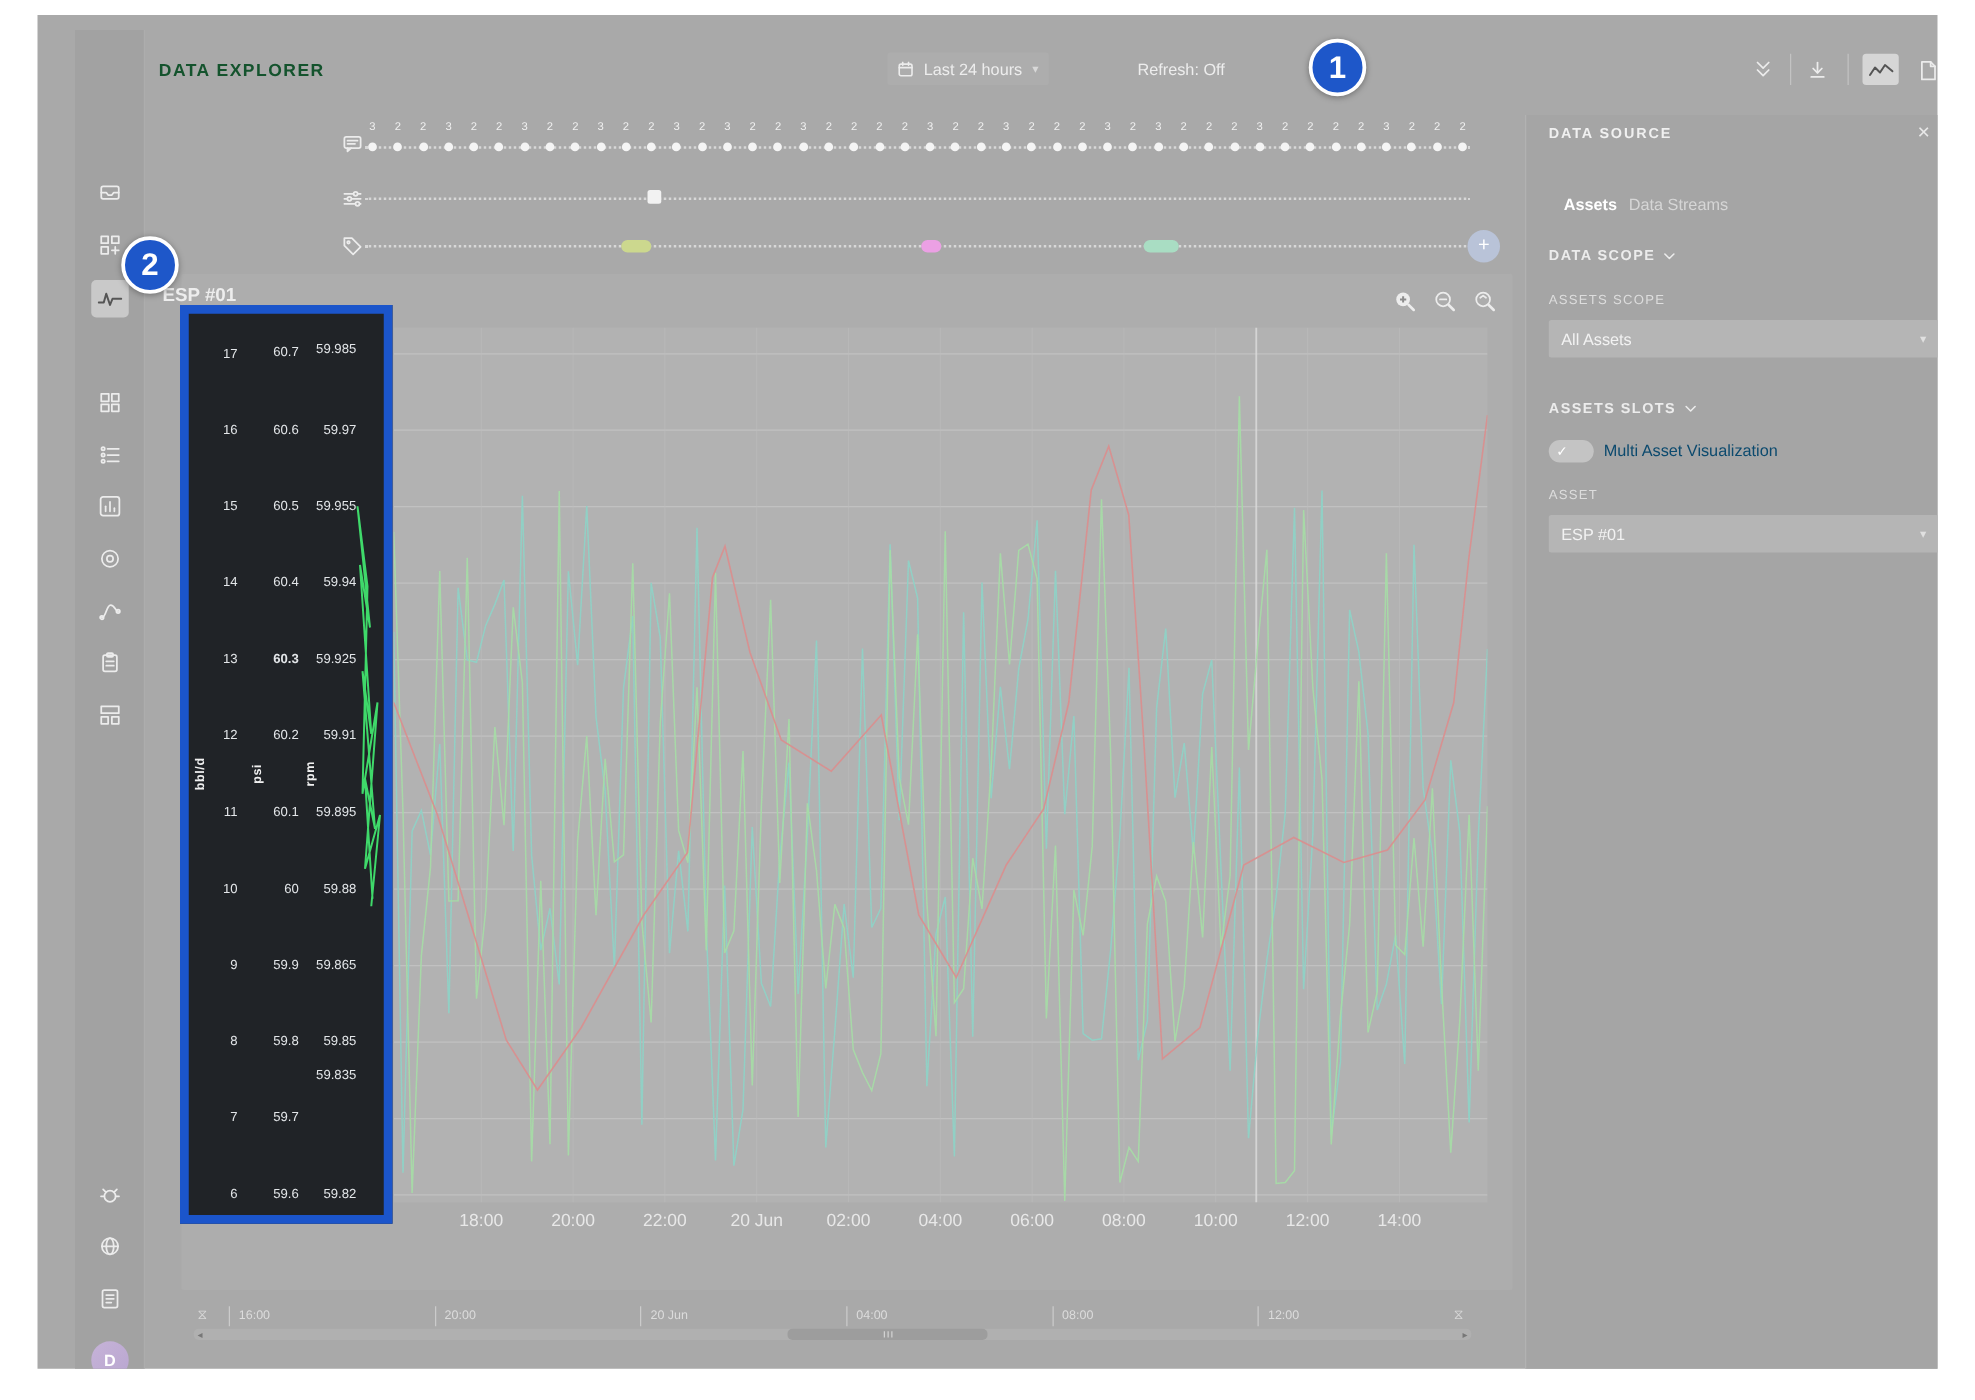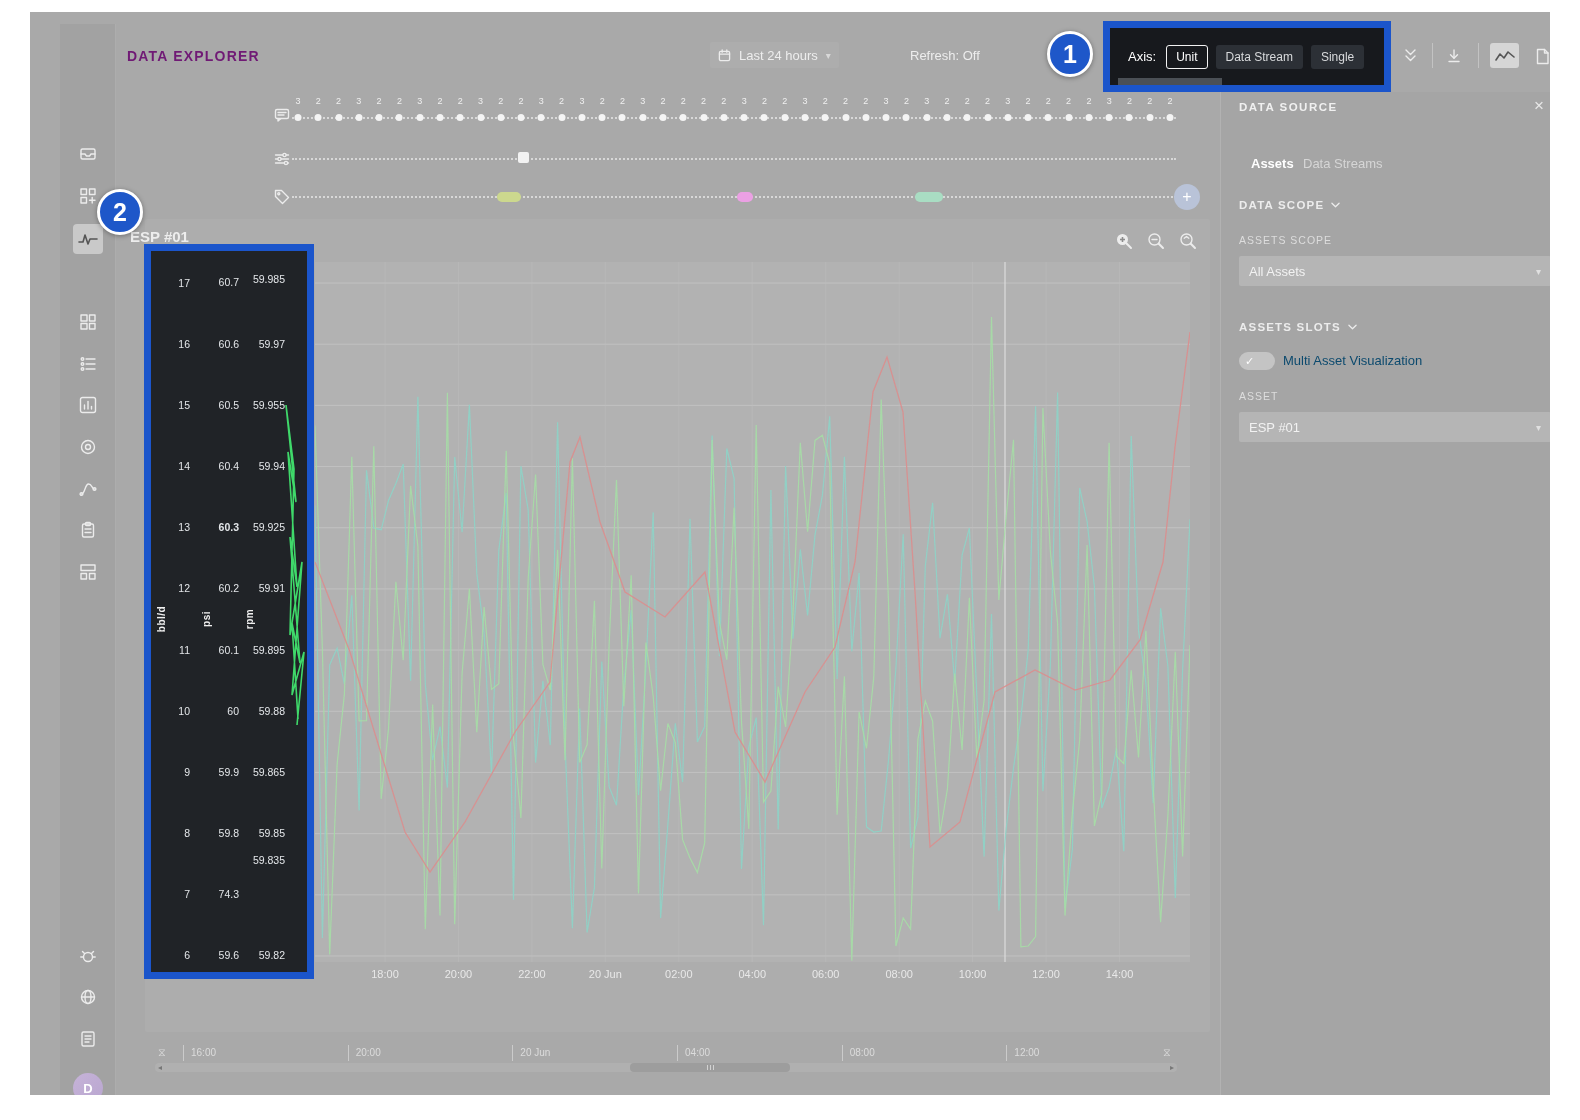--- a/index.html
+++ b/index.html
@@ -1,20 +1,20 @@
 <!DOCTYPE html>
 <html><head>
 <meta charset="utf-8">
 <style>
   *{margin:0;padding:0;box-sizing:border-box}
   html,body{width:1580px;height:1120px;background:#ffffff;font-family:"Liberation Sans","DejaVu Sans",sans-serif;position:relative;overflow:hidden}
   .app{position:absolute;left:30px;top:12px;width:1520px;height:1083px;background:#a9a9a9;overflow:hidden}
   
   .logo{position:absolute;left:43px;top:29px;width:34px;height:34px;border:2px solid #e9e9e9;border-radius:50%;color:#f4f4f4;font-weight:bold;font-size:16px;display:flex;align-items:center;justify-content:center}
-  .app-title{position:absolute;left:97px;top:36px;font-size:14px;font-weight:bold;letter-spacing:1.2px;color:#701a75}
+  .app-title{position:absolute;left:97px;top:36px;font-size:14px;font-weight:bold;letter-spacing:1.2px;color:#14532d}
   .timerange{position:absolute;left:680px;top:30px;height:26px;display:flex;align-items:center;gap:8px;color:#ededed;font-size:13px;padding:0 8px;background:rgba(255,255,255,0.05);border-radius:2px}
   .refresh{position:absolute;left:880px;top:36px;font-size:13px;color:#ededed}
   .hdr-divider{position:absolute;top:31px;width:1px;height:25px;background:rgba(255,255,255,0.3)}
   .hdr-icon{position:absolute;top:32px;width:24px;height:24px;display:flex;align-items:center;justify-content:center}
   .chart-tile{position:absolute;left:1460px;top:31px;width:29px;height:25px;background:#d6d6d6;border-radius:3px;display:flex;align-items:center;justify-content:center}
   
   .hl-box1{position:absolute;left:1073px;top:9px;width:288px;height:71px;background:#17191d;border:7px solid #1b55cb;z-index:30}
   .hl-box1-inner{position:absolute;left:0;top:0;right:0;bottom:0;display:flex;align-items:center;padding-left:18px}
   .axis-label{font-size:13px;color:#ffffff;margin-right:10px}
   .axis-btn{font-family:inherit;font-size:12px;color:#d8dadc;background:#2c3036;border:none;border-radius:3px;padding:5px 10px;margin-right:8px;cursor:pointer}
@@ -31,21 +31,21 @@
   .row-icon{position:absolute;z-index:3}
   .marker-square{position:absolute;left:488px;top:140px;width:11px;height:11px;background:#f2f2f2;border-radius:2px;z-index:3}
   .tag-pill{position:absolute;top:180px;height:10px;border-radius:5px;z-index:3}
   .plus-btn{position:absolute;left:1144px;top:172px;width:26px;height:26px;border-radius:50%;background:#b9c3d8;color:#ffffff;font-size:16px;display:flex;align-items:center;justify-content:center;z-index:3}
   
   .chart-card{position:absolute;left:115px;top:207px;width:1065px;height:813px;background:#adadad;border-radius:2px;z-index:1}
   .plot-bg{position:absolute;left:285px;top:250px;width:875px;height:700px;background:#b2b2b2;z-index:1}
   #chart-svg{position:absolute;left:285px;top:250px;z-index:2}
   .chart-title{position:absolute;left:100px;top:216px;font-size:15px;font-weight:bold;color:#ededed;z-index:5}
   .zoom-icon{position:absolute;top:220px;z-index:5}
-  .xtick{position:absolute;top:956px;transform:translateX(-50%);font-size:11px;color:#e8e8e8;z-index:2}
+  .xtick{position:absolute;top:956px;transform:translateX(-50%);font-size:14px;color:#e8e8e8;z-index:2}
   .legend{position:absolute;left:285px;top:985px;width:875px;display:flex;justify-content:center;gap:36px;z-index:2}
   .legend-item{display:flex;align-items:center;gap:6px;font-size:11px;color:#e4e4e4}
   .legend-dash{width:16px;height:3px;border-radius:2px}
   
   .minimap-labels{position:absolute;left:153px;top:1033px;width:988px;height:16px;display:flex;z-index:2}
   .mm-cell{flex:1;border-left:1px solid rgba(255,255,255,.4);padding-left:7px;font-size:10px;color:#dcdcdc;line-height:16px}
   .mm-end{position:absolute;top:1034px;font-size:11px;color:#d8d8d8;z-index:2}
   .scroll-track{position:absolute;left:125px;top:1051px;width:1022px;height:9px;background:#b0b0b0;border-radius:4px;z-index:2}
   .scroll-handle{position:absolute;left:475px;top:0;width:160px;height:9px;background:#9d9d9d;border-radius:4px;display:flex;align-items:center;justify-content:center;gap:2px}
   .scroll-handle i{display:block;width:1px;height:5px;background:#d2d2d2}
@@ -435,27 +435,20 @@
         <span>✓</span>
       </div>
     <div class="toggle-lbl">Multi Asset Visualization</div>
     <div class="sub-lbl" style="top:298px">ASSET</div>
     <div class="dropdown" style="top:320px">
       <span>ESP #01</span>
       <span style="font-size:10px;color:#e0e0e0">▾</span>
     </div>
   </div>
 
-  <div class="hl-box1">
-    <div class="hl-box1-inner">
-      <span class="axis-label">Axis:</span>
-      <span id="axis-options"><button class="axis-btn active">Unit</button><button class="axis-btn">Data Stream</button><button class="axis-btn">Single</button></span>
-    </div>
-    <div class="axis-strip"></div>
-  </div>
 
   <div class="hl-box2"></div>
   <div id="y-axis-ticks">
       <span class="ytick" style="left: 130px; width: 30px; top: 264.5px;">17</span>
       <span class="ytick" style="left: 130px; width: 30px; top: 325.68px;">16</span>
       <span class="ytick" style="left: 130px; width: 30px; top: 386.86px;">15</span>
       <span class="ytick" style="left: 130px; width: 30px; top: 448.04px;">14</span>
       <span class="ytick" style="left: 130px; width: 30px; top: 509.22px;">13</span>
       <span class="ytick" style="left: 130px; width: 30px; top: 570.4px;">12</span>
       <span class="ytick" style="left: 130px; width: 30px; top: 631.58px;">11</span>
@@ -467,21 +460,21 @@
       <span class="ytick" style="left: 176px; width: 33px; top: 264px;">60.7</span>
       <span class="ytick" style="left: 176px; width: 33px; top: 325.68px;">60.6</span>
       <span class="ytick" style="left: 176px; width: 33px; top: 386.86px;">60.5</span>
       <span class="ytick" style="left: 176px; width: 33px; top: 448.04px;">60.4</span>
       <span class="ytick" style="left: 176px; width: 33px; top: 509.22px; font-weight: bold;">60.3</span>
       <span class="ytick" style="left: 176px; width: 33px; top: 570.4px;">60.2</span>
       <span class="ytick" style="left: 176px; width: 33px; top: 631.58px;">60.1</span>
       <span class="ytick" style="left: 176px; width: 33px; top: 692.76px;">60</span>
       <span class="ytick" style="left: 176px; width: 33px; top: 753.94px;">59.9</span>
       <span class="ytick" style="left: 176px; width: 33px; top: 815.12px;">59.8</span>
-      <span class="ytick" style="left: 176px; width: 33px; top: 876.3px;">74.3</span>
+      <span class="ytick" style="left: 176px; width: 33px; top: 876.3px;">59.7</span>
       <span class="ytick" style="left: 176px; width: 33px; top: 937.48px;">59.6</span>
       <span class="ytick" style="left: 216px; width: 39px; top: 261px;">59.985</span>
       <span class="ytick" style="left: 216px; width: 39px; top: 325.68px;">59.97</span>
       <span class="ytick" style="left: 216px; width: 39px; top: 386.86px;">59.955</span>
       <span class="ytick" style="left: 216px; width: 39px; top: 448.04px;">59.94</span>
       <span class="ytick" style="left: 216px; width: 39px; top: 509.22px;">59.925</span>
       <span class="ytick" style="left: 216px; width: 39px; top: 570.4px;">59.91</span>
       <span class="ytick" style="left: 216px; width: 39px; top: 631.58px;">59.895</span>
       <span class="ytick" style="left: 216px; width: 39px; top: 692.76px;">59.88</span>
       <span class="ytick" style="left: 216px; width: 39px; top: 753.94px;">59.865</span>

